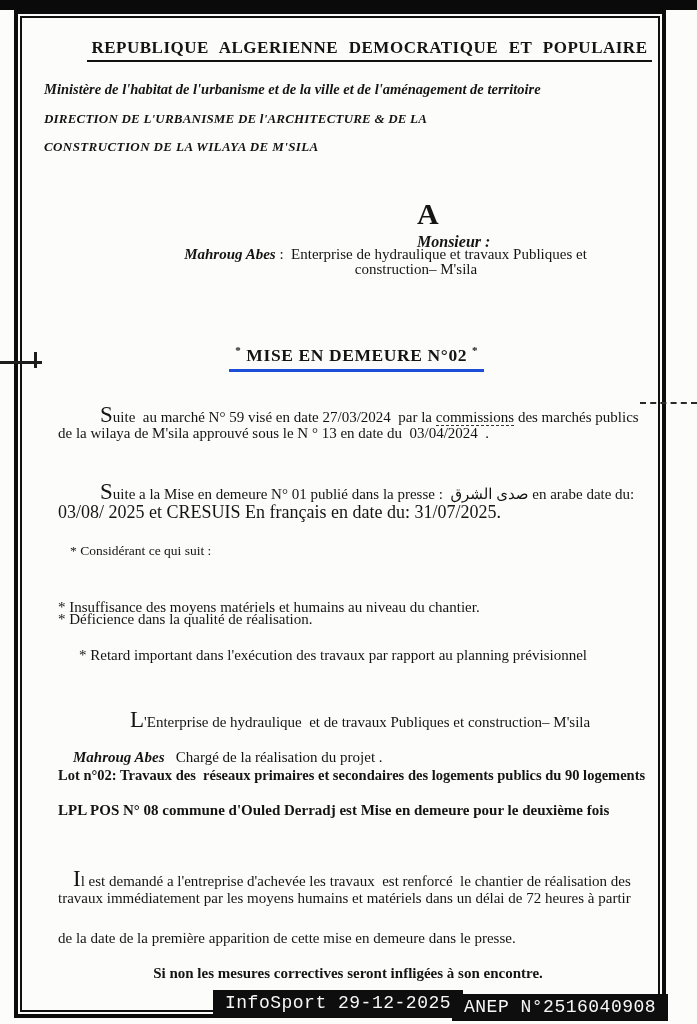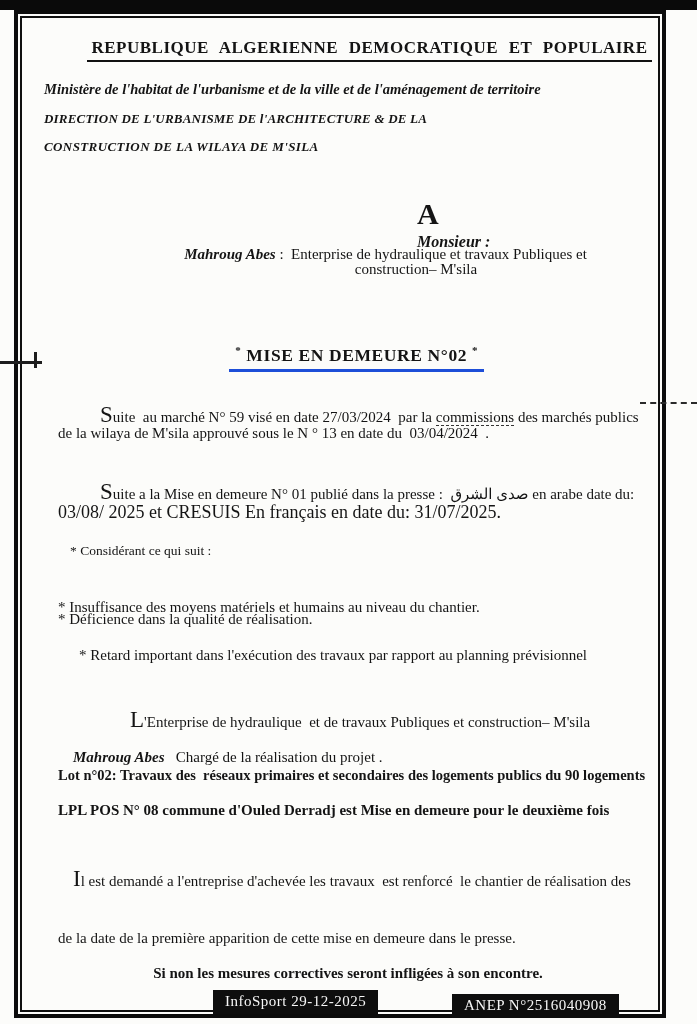--- a/index.html
+++ b/index.html
@@ -67,22 +67,22 @@
   .lot1 { top: 766px; left: 58px; font-weight: bold; font-size: 14.5px; }
   .lot2 { top: 801px; left: 58px; font-weight: bold; font-size: 15px; }
   .p4l1 { top: 846px; left: 58px; }
   .p4l2 { top: 889px; left: 58px; }
   .p4l3 { top: 929px; left: 58px; }
   .final { top: 964px; font-weight: bold; font-size: 15px; }
 
   .badge {
     position: absolute;
     background: #0e0e0e; color: #f7f7f7;
-    font-family: Liberation Serif, serif;
-    font-size: 15px; padding: 3px 12px 4px 12px;
+    font-family: Liberation Mono, monospace;
+    font-size: 18px; padding: 3px 12px 4px 12px;
     z-index: 5; white-space: pre; letter-spacing: 0.5px;
   }
   .badge-left { left: 213px; top: 990px; }
   .badge-right { left: 452px; top: 994px; }
 
   .artifact-left {
     position: absolute; left: 0; top: 361px; width: 42px; height: 3px; background: #1d1d1d;
   }
   .artifact-left-tick {
     position: absolute; left: 34px; top: 352px; width: 3px; height: 16px; background: #1d1d1d;
@@ -150,20 +150,21 @@
   <div class="line p3l2">
     <span class="name-bold">Mahroug Abes</span><span>   Chargé de la réalisation du projet .</span>
   </div>
 
   <div class="line lot1">Lot n°02: Travaux des  réseaux primaires et secondaires des logements publics du 90 logements</div>
   <div class="line lot2">LPL POS N° 08 commune d'Ouled Derradj est Mise en demeure pour le deuxième fois</div>
 
   <div class="line p4l1">
     <span class="initial">I</span><span>l est demandé a l'entreprise d'achevée les travaux  est renforcé  le chantier de réalisation des</span>
   </div>
+  <div class="line p4l2">travaux immédiatement par les moyens humains et matériels dans un délai de 72 heures à partir</div>
   <div class="line p4l3">de la date de la première apparition de cette mise en demeure dans le presse.</div>
 
   <div class="line centered final">Si non les mesures correctives seront infligées à son encontre.</div>
 
   <div class="badge badge-left">InfoSport 29-12-2025</div>
   <div class="badge badge-right">ANEP N°2516040908</div>
 
 </div>
 
 </body></html>

